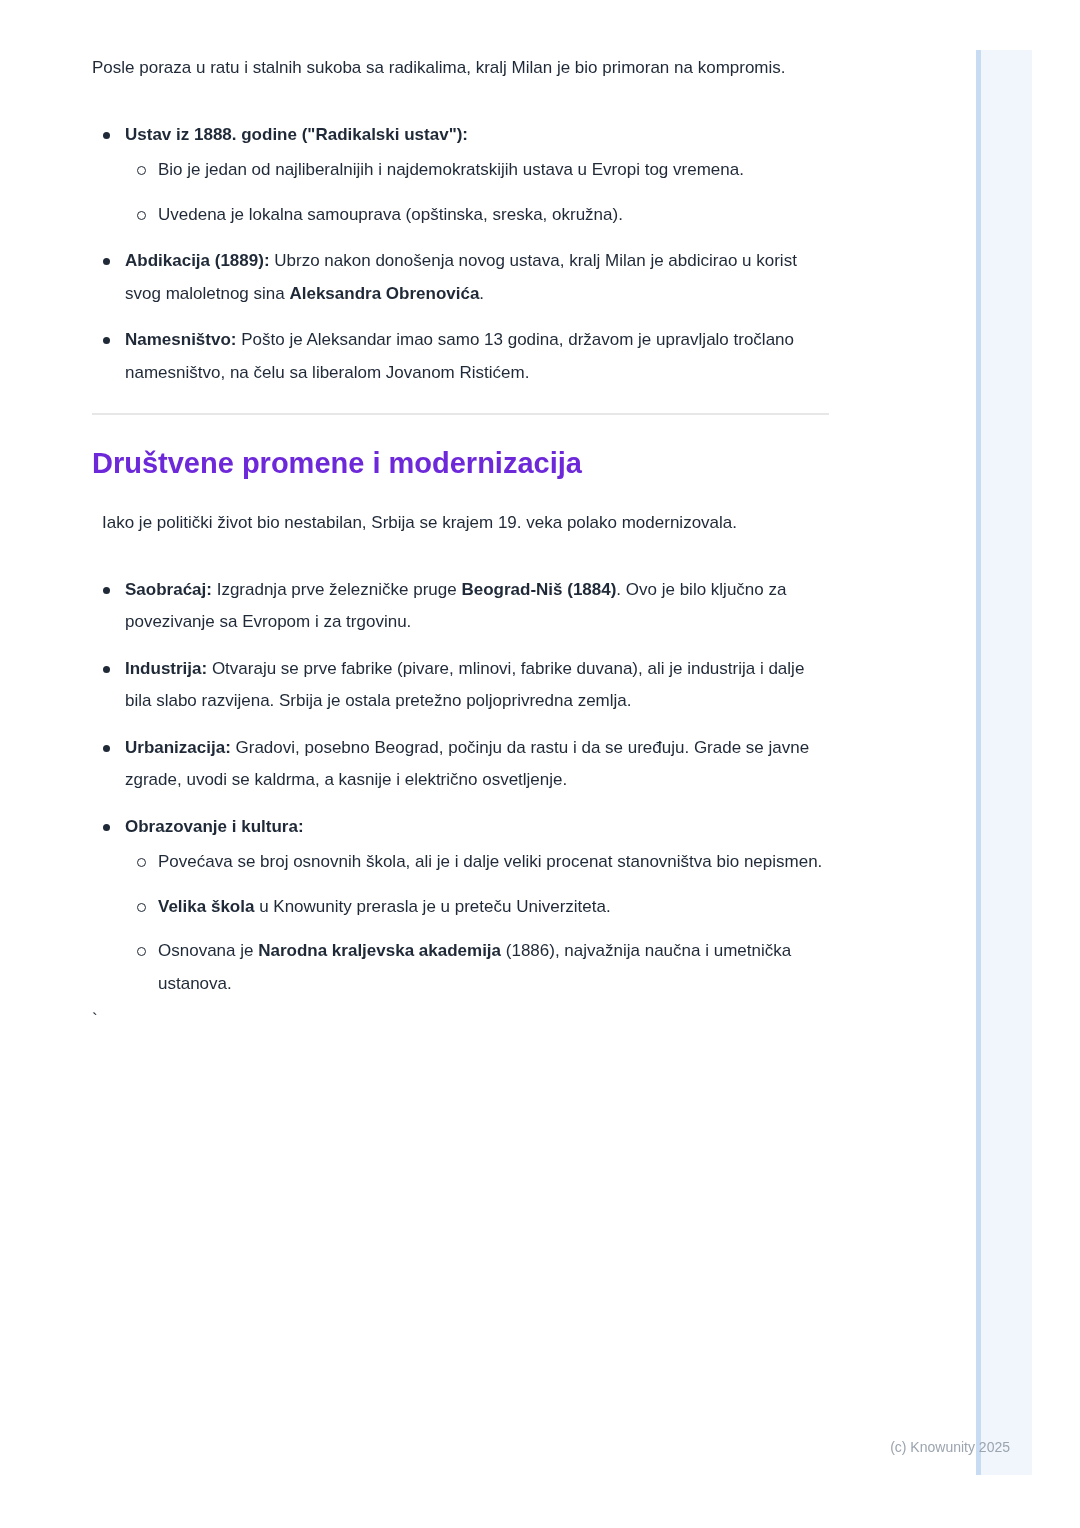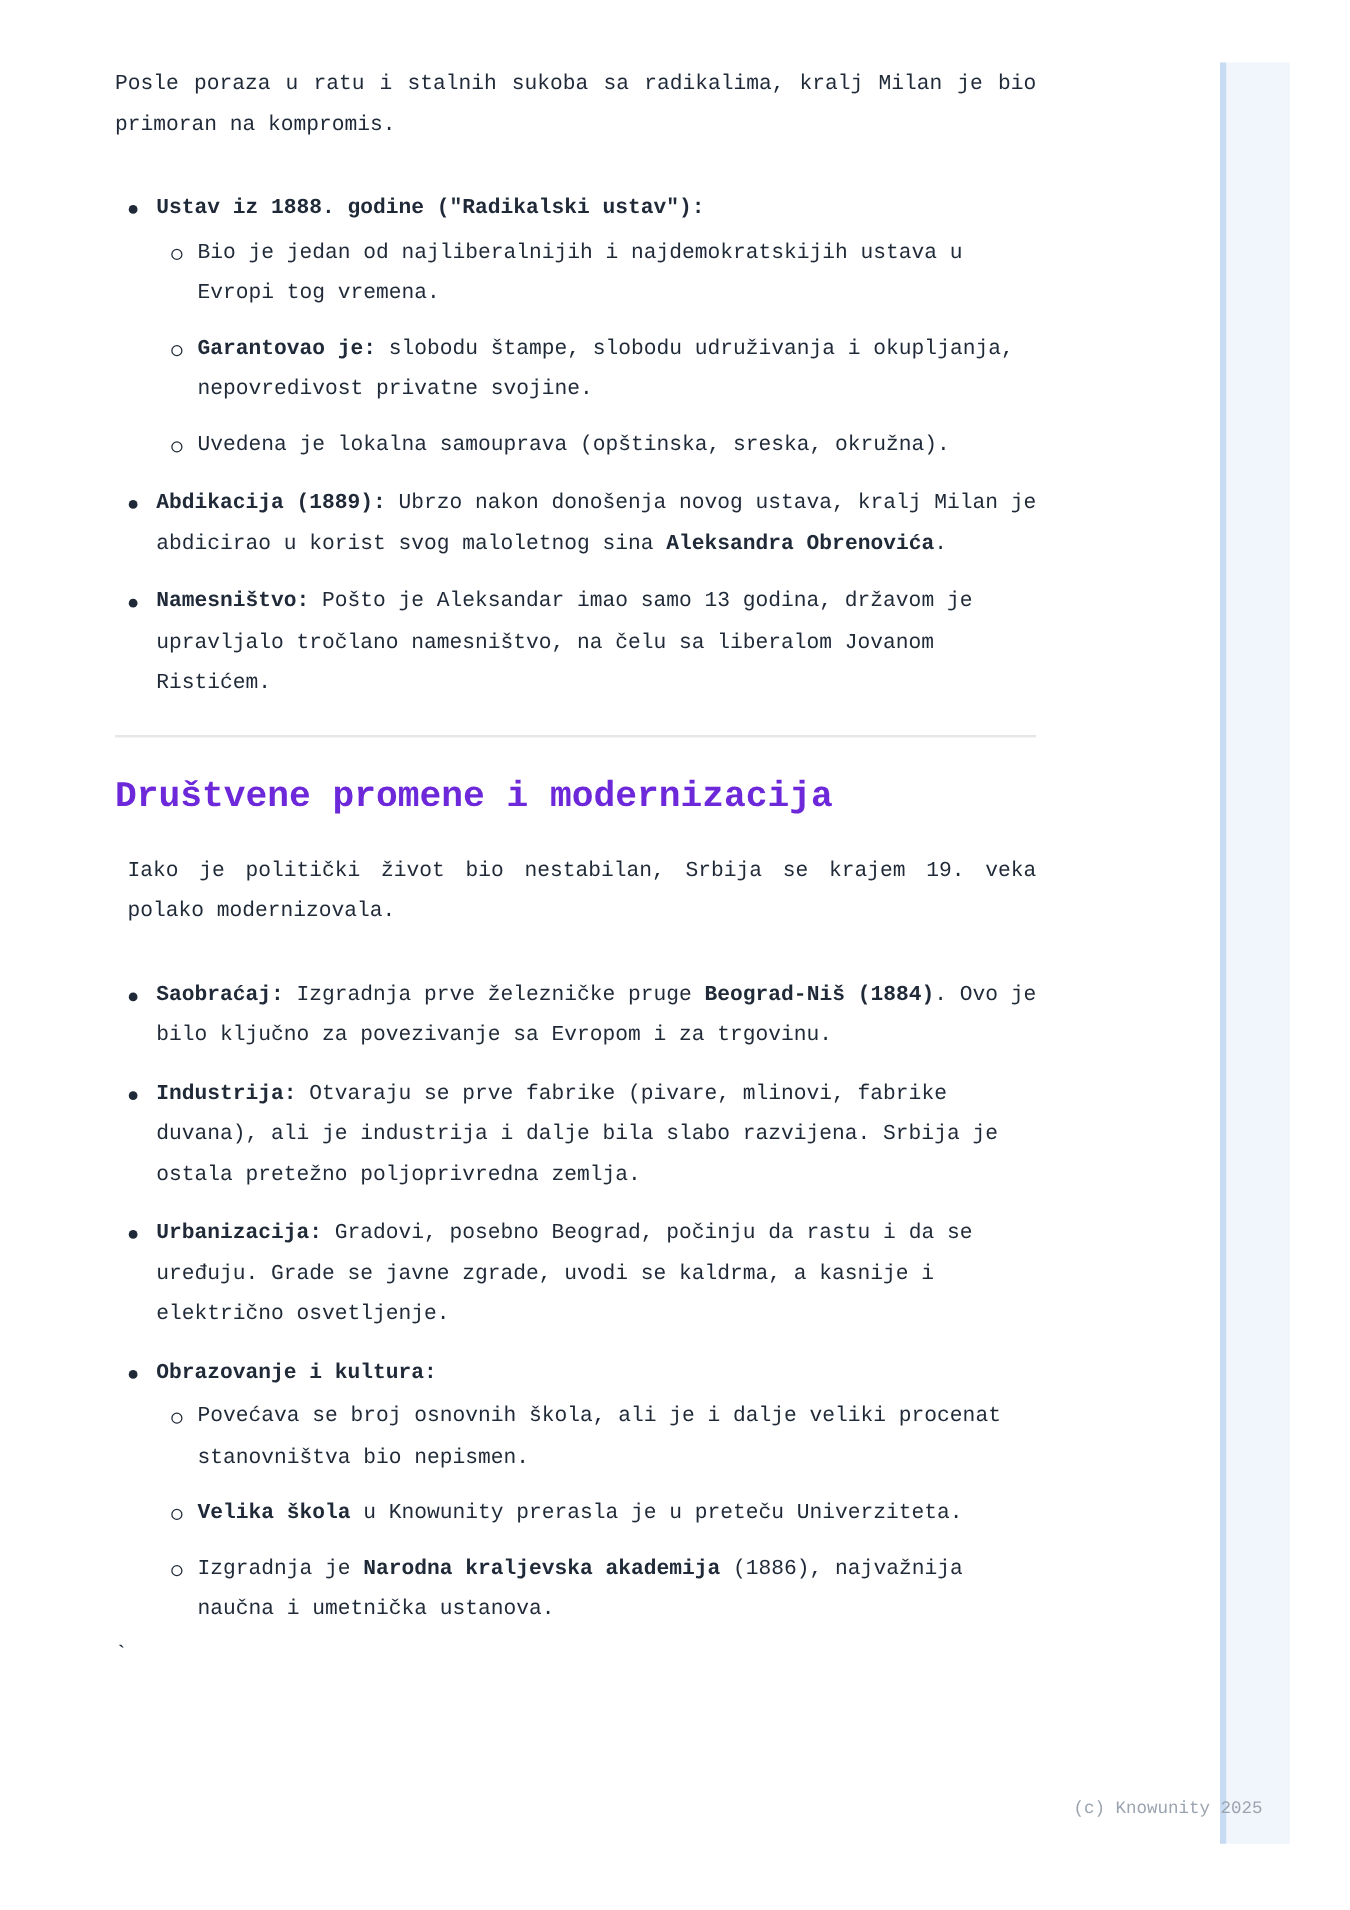--- a/index.html
+++ b/index.html
@@ -2,21 +2,21 @@
 <html><head>
 <meta charset="utf-8">
 <style>
   html, body { margin: 0; padding: 0; background: #ffffff; }
   .page {
     position: relative;
     width: 1080px;
     height: 1528px;
     background: #ffffff;
     color: #1f2937;
-    font-family: Liberation Mono, monospace;
+    font-family: Liberation Sans, sans-serif;
     overflow: hidden;
   }
   .side-strip {
     position: absolute;
     left: 976px;
     top: 50px;
     width: 51px;
     height: 1425px;
     background: #f1f6fc;
     border-left: 5px solid #c7dbf3;
@@ -96,21 +96,20 @@
 
   <main class="content">
 
     <p class="para">Posle poraza u ratu i stalnih sukoba sa radikalima, kralj Milan je bio primoran na kompromis.</p>
 
     <ul class="list top">
         <li>
           <div><span class="b">Ustav iz 1888. godine ("Radikalski ustav"):</span></div>
           <ul class="list sub">
             <li><span>Bio je jedan od najliberalnijih i najdemokratskijih ustava u Evropi tog vremena.</span></li>
-            <li><span class="b">Garantovao je:</span><span> slobodu štampe, slobodu udruživanja i okupljanja, nepovredivost privatne svojine.</span></li>
             <li><span>Uvedena je lokalna samouprava (opštinska, sreska, okružna).</span></li>
           </ul>
         </li>
         <li>
           <div><span class="b">Abdikacija (1889):</span><span> Ubrzo nakon donošenja novog ustava, kralj Milan je abdicirao u korist svog maloletnog sina </span><span class="b">Aleksandra Obrenovića</span><span>.</span></div>
         </li>
         <li>
           <div><span class="b">Namesništvo:</span><span> Pošto je Aleksandar imao samo 13 godina, državom je upravljalo tročlano namesništvo, na čelu sa liberalom Jovanom Ristićem.</span></div>
         </li>
       </ul>
@@ -129,21 +128,21 @@
           <div><span class="b">Industrija:</span><span> Otvaraju se prve fabrike (pivare, mlinovi, fabrike duvana), ali je industrija i dalje bila slabo razvijena. Srbija je ostala pretežno poljoprivredna zemlja.</span></div>
         </li>
         <li>
           <div><span class="b">Urbanizacija:</span><span> Gradovi, posebno Beograd, počinju da rastu i da se uređuju. Grade se javne zgrade, uvodi se kaldrma, a kasnije i električno osvetljenje.</span></div>
         </li>
         <li>
           <div><span class="b">Obrazovanje i kultura:</span></div>
           <ul class="list sub">
             <li><span>Povećava se broj osnovnih škola, ali je i dalje veliki procenat stanovništva bio nepismen.</span></li>
             <li><span class="b">Velika škola</span><span> u Knowunity prerasla je u preteču Univerziteta.</span></li>
-            <li><span>Izgradnja je </span><span class="b">Narodna kraljevska akademija</span><span> (1886), najvažnija naučna i umetnička ustanova.</span></li>
+            <li><span>Osnovana je </span><span class="b">Narodna kraljevska akademija</span><span> (1886), najvažnija naučna i umetnička ustanova.</span></li>
           </ul>
         </li>
       </ul>
 
     <div class="stray">`</div>
 
   </main>
 
   <footer class="footer">
     <span>(c) Knowunity 2025</span>

